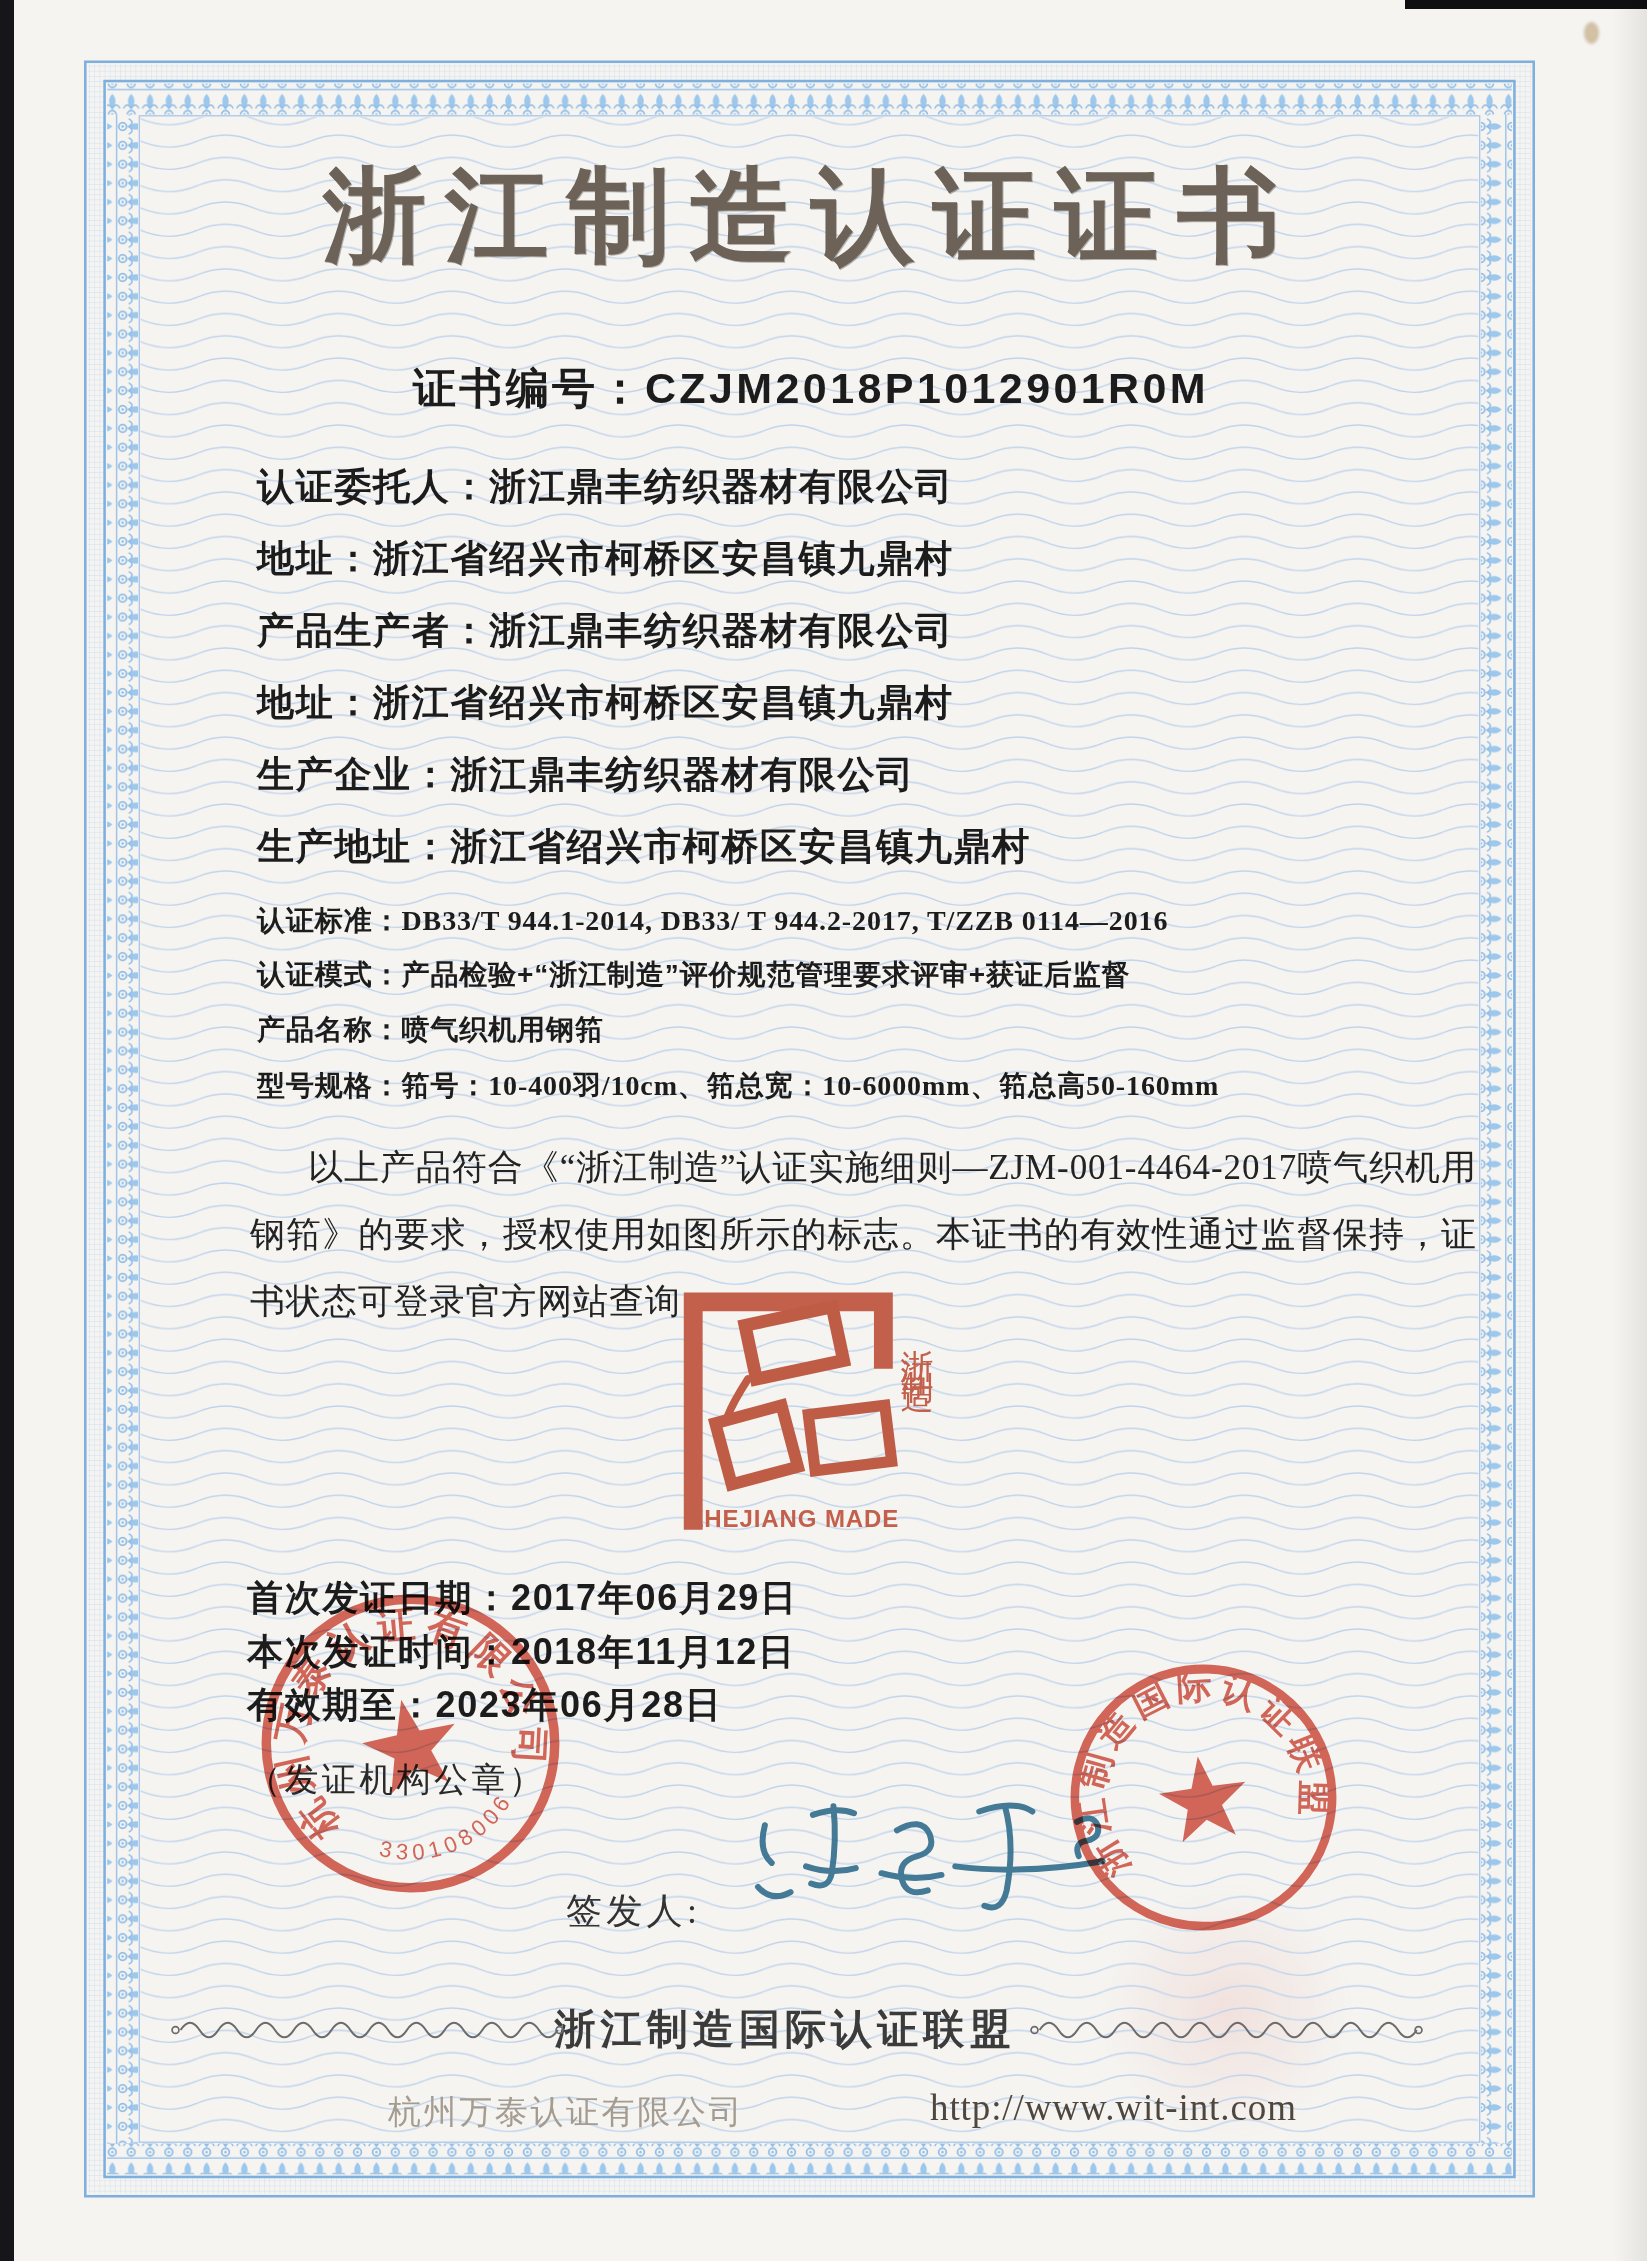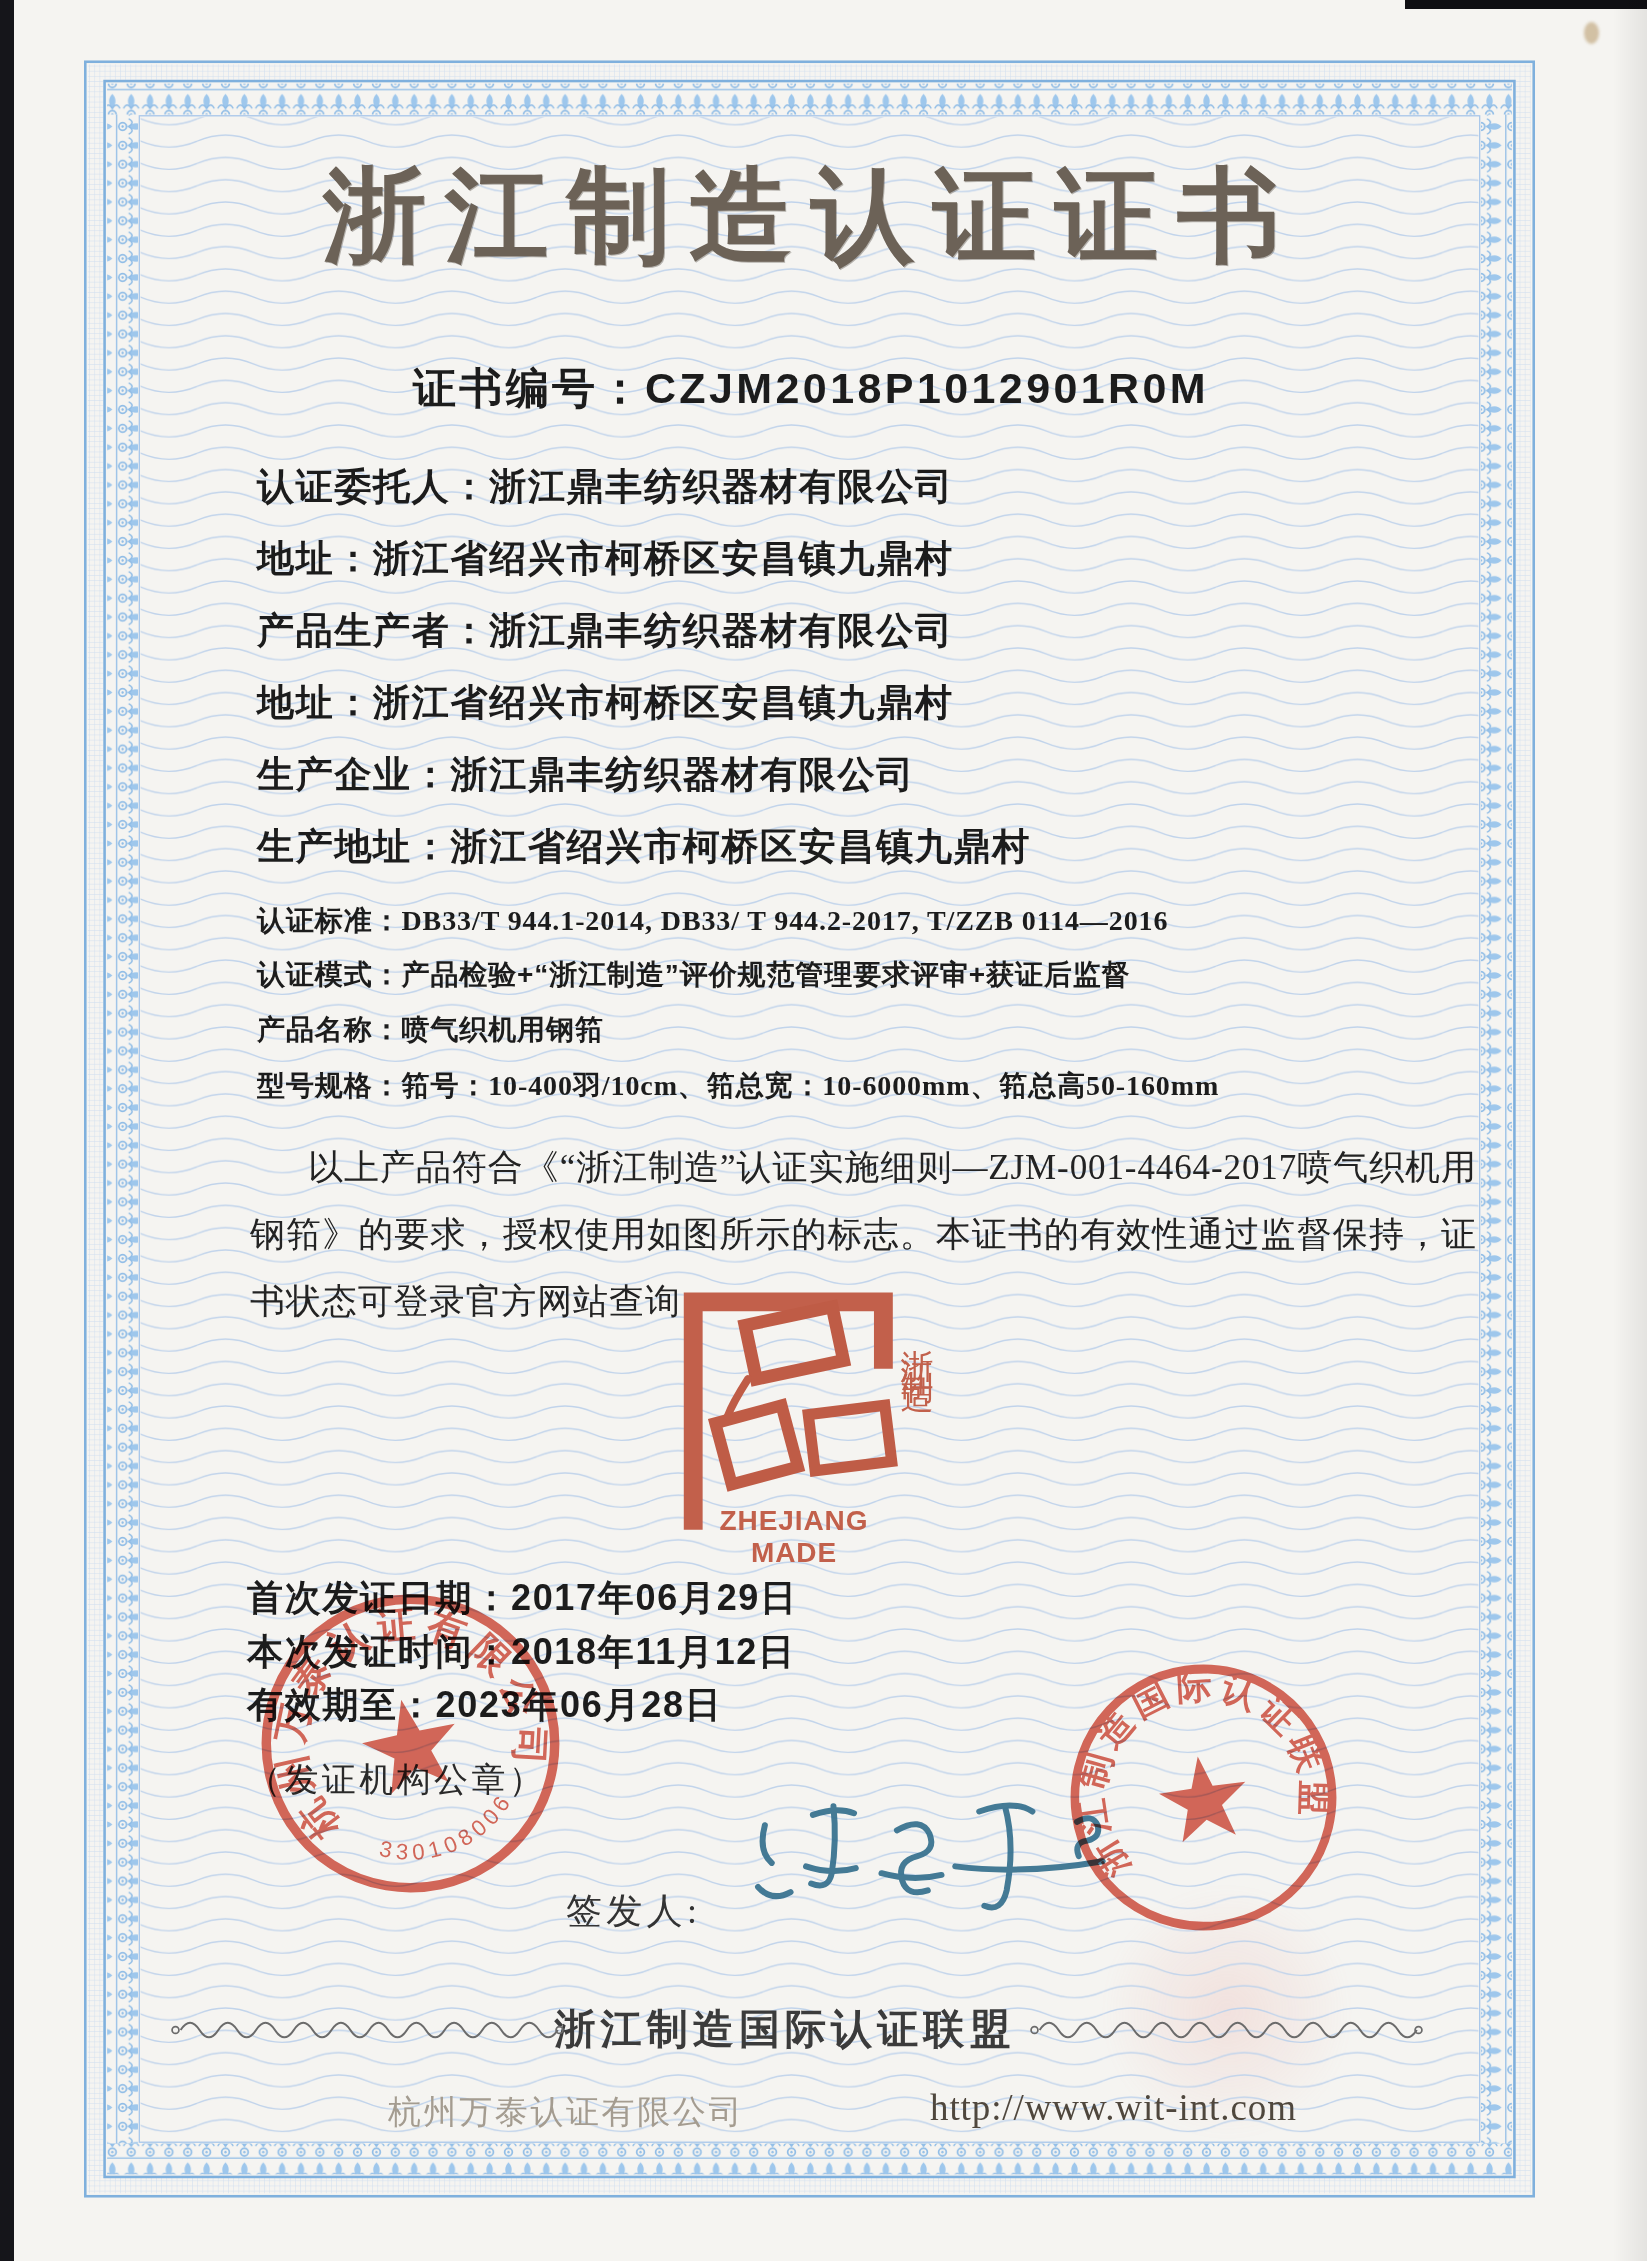--- a/index.html
+++ b/index.html
@@ -29,21 +29,21 @@
   .detail-row .val-mixed{font-family:"Liberation Serif",serif;font-weight:700;}
   .statement{left:250px;top:1134px;width:1227px;font-size:35px;line-height:67px;
              text-align:justify;text-indent:58px;letter-spacing:0.9px;color:#232323;}
   .date-row{left:247px;font-size:36px;letter-spacing:1.7px;white-space:nowrap;}
   .seal-note{left:247px;top:1757px;font-size:34px;font-weight:400;color:#2a2a2a;letter-spacing:3.4px;
              font-family:"Liberation Serif",serif;}
   .signer{left:566px;top:1887px;font-size:36px;font-weight:400;color:#333;letter-spacing:4.3px;
           font-family:"Liberation Serif",serif;}
   .logo-vertical{left:894px;top:1323px;writing-mode:vertical-rl;text-orientation:upright;
                  font-size:33px;letter-spacing:10.3px;color:#c2604b;font-weight:400;}
-  .logo-caption{left:686px;top:1505px;width:216px;text-align:center;font-size:28px;font-weight:700;
+  .logo-caption{left:686px;top:1505px;width:216px;text-align:center;font-size:24px;font-weight:700;
                 color:#c2604b;letter-spacing:0.9px;}
   .stamp{mix-blend-mode:multiply;opacity:.9;}
   .stamp-left{left:256px;top:1589px;transform:rotate(-12deg);}
   .stamp-right{left:1062px;top:1656px;transform:rotate(-8deg);}
   .signature-svg{left:734px;top:1777px;opacity:.92;}
   .alliance-heading{left:283px;top:2002px;width:1004px;text-align:center;font-size:41px;
                     letter-spacing:5.1px;color:#3b3b3b;}
   .flourish{position:absolute;top:2018px;}
   .fl-left{left:170px;}
   .fl-right{left:1029px;}

